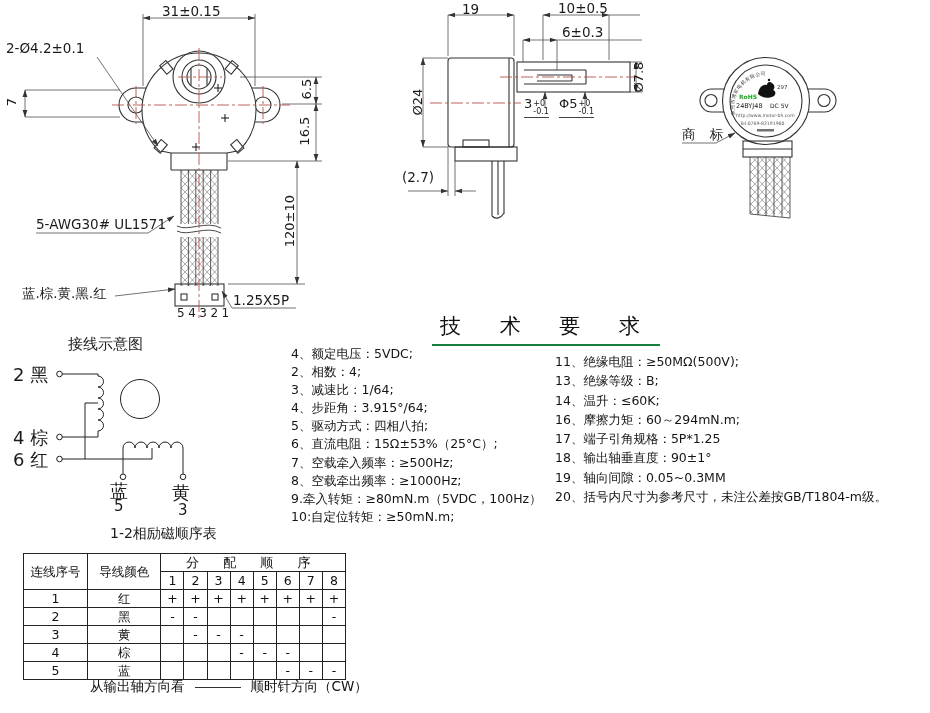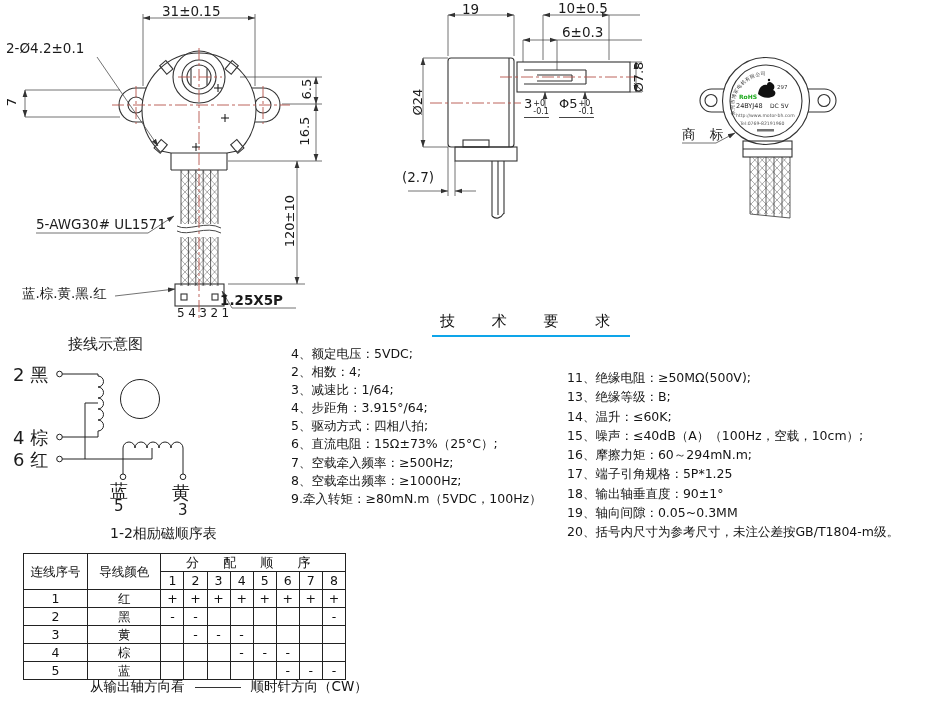--- a/index.html
+++ b/index.html
@@ -6,26 +6,26 @@
   .page{position:relative;width:930px;height:713px;background:#ffffff;overflow:hidden;
         font-family:"DejaVu Sans",sans-serif;color:#1b1b1b;}
   svg{position:absolute;left:0;top:0;}
   .lbl{position:absolute;white-space:nowrap;color:#1b1b1b;font-size:13.5px;line-height:1.1;}
   .rot{transform:rotate(-90deg);}
   .small{font-size:13px;}
   .tol{display:inline-flex;flex-direction:column;font-size:8px;line-height:8px;vertical-align:2px;margin-left:1px;}
   .dimtol{font-size:13px;border-bottom:1px solid #444;padding-bottom:1px;}
   .pins{letter-spacing:3.5px;font-size:12px;}
   .wiring-lbl{font-size:18px;}
-  .tech-title{position:absolute;left:432px;top:312px;font-size:15px;letter-spacing:16px;
-              color:#111;border-bottom:2px solid #0ea5e9;padding:0 4px 4px 8px;}
+  .tech-title{position:absolute;left:432px;top:312px;font-size:21px;letter-spacing:16px;
+              color:#111;border-bottom:2px solid #15803d;padding:0 4px 4px 8px;}
   .tech-col{position:absolute;font-size:12.5px;color:#141414;white-space:nowrap;}
   #tech-left{left:291px;top:345px;}
   #tech-left .tech-item{height:18.1px;line-height:18.1px;}
-  #tech-right{left:567px;top:352px;margin-top:16px;}
+  #tech-right{left:555px;top:352px;}
   #tech-right .tech-item{height:19.3px;line-height:19.3px;}
   table.seq{position:absolute;left:23px;top:553px;border-collapse:collapse;table-layout:fixed;
             width:323px;background:#fff;border-radius:6px;}
   table.seq th,table.seq td{border:1px solid #222;padding:0;text-align:center;height:17px;
             line-height:15px;font-weight:normal;font-size:12.5px;color:#111;overflow:hidden;}
   table.seq .span-h{letter-spacing:10px;font-size:13px;}
   .footer{position:absolute;left:90px;top:678px;display:flex;align-items:center;font-size:13.5px;color:#111;justify-content:flex-end;}
   .footer .hline{display:inline-block;width:46px;border-top:1.5px solid #333;margin:0 10px;height:0;}
   .arc-co{font-size:4.8px;letter-spacing:0.5px;fill:#333;}
 </style>
@@ -194,21 +194,21 @@
 
 <div class="lbl" style="left:162px;top:4px;">31±0.15</div>
 <div class="lbl" style="left:6px;top:41px;">2-Ø4.2±0.1</div>
 <div class="lbl rot small" style="left:8px;top:95px;">7</div>
 <div class="lbl rot small" style="left:297px;top:82px;">6.5</div>
 <div class="lbl rot small" style="left:291px;top:124px;">16.5</div>
 <div class="lbl rot small" style="left:264px;top:214px;">120±10</div>
 <div class="lbl" style="left:36px;top:217px;">5-AWG30# UL1571</div>
 <div class="lbl" style="left:22px;top:286px;">蓝.棕.黄.黑.红</div>
 <div class="lbl pins" style="left:177px;top:307px;">54321</div>
-<div class="lbl" style="left:220px;top:293px;font-weight:bold;">1.25X5P</div>
+<div class="lbl" style="left:233px;top:293px;">1.25X5P</div>
 
 <div class="lbl" style="left:462px;top:2px;">19</div>
 <div class="lbl" style="left:558px;top:1px;">10±0.5</div>
 <div class="lbl" style="left:562px;top:25px;">6±0.3</div>
 <div class="lbl rot small" style="left:405px;top:95px;">Ø24</div>
 <div class="lbl rot small" style="left:624px;top:70px;">Ø7.8</div>
 <div class="lbl dimtol" style="left:524px;top:97px;">
   <span>3</span><span class="tol">
         <span>+0</span>
         <span>-0.1</span>
@@ -234,30 +234,30 @@
 <div class="lbl" style="left:178px;top:502px;font-size:15px;">3</div>
 <div class="lbl" style="left:110px;top:526px;font-size:14px;">1-2相励磁顺序表</div>
 
 <div class="tech-title">技 术 要 求</div>
 <div id="tech-left" class="tech-col">
       <div class="tech-item">4、额定电压：5VDC;</div>
       <div class="tech-item">2、相数：4;</div>
       <div class="tech-item">3、减速比：1/64;</div>
       <div class="tech-item">4、步距角：3.915°/64;</div>
       <div class="tech-item">5、驱动方式：四相八拍;</div>
-      <div class="tech-item">6、直流电阻：15Ω±73%（25°C）;</div>
+      <div class="tech-item">6、直流电阻：15Ω±53%（25°C）;</div>
       <div class="tech-item">7、空载牵入频率：≥500Hz;</div>
       <div class="tech-item">8、空载牵出频率：≥1000Hz;</div>
       <div class="tech-item">9.牵入转矩：≥80mN.m（5VDC，100Hz）</div>
+      <div class="tech-item">10:自定位转矩：≥50mN.m;</div>
     </div>
 <div id="tech-right" class="tech-col">
       <div class="tech-item">11、绝缘电阻：≥50MΩ(500V);</div>
       <div class="tech-item">13、绝缘等级：B;</div>
       <div class="tech-item">14、温升：≤60K;</div>
-      <div class="tech-item">15、噪声：≤40dB（A）（100Hz，空载，10cm）;</div>
       <div class="tech-item">16、摩擦力矩：60～294mN.m;</div>
       <div class="tech-item">17、端子引角规格：5P*1.25</div>
       <div class="tech-item">18、输出轴垂直度：90±1°</div>
       <div class="tech-item">19、轴向间隙：0.05~0.3MM</div>
       <div class="tech-item">20、括号内尺寸为参考尺寸，未注公差按GB/T1804-m级。</div>
     </div>
 
 <table class="seq">
   <colgroup>
     <col style="width:64px">

